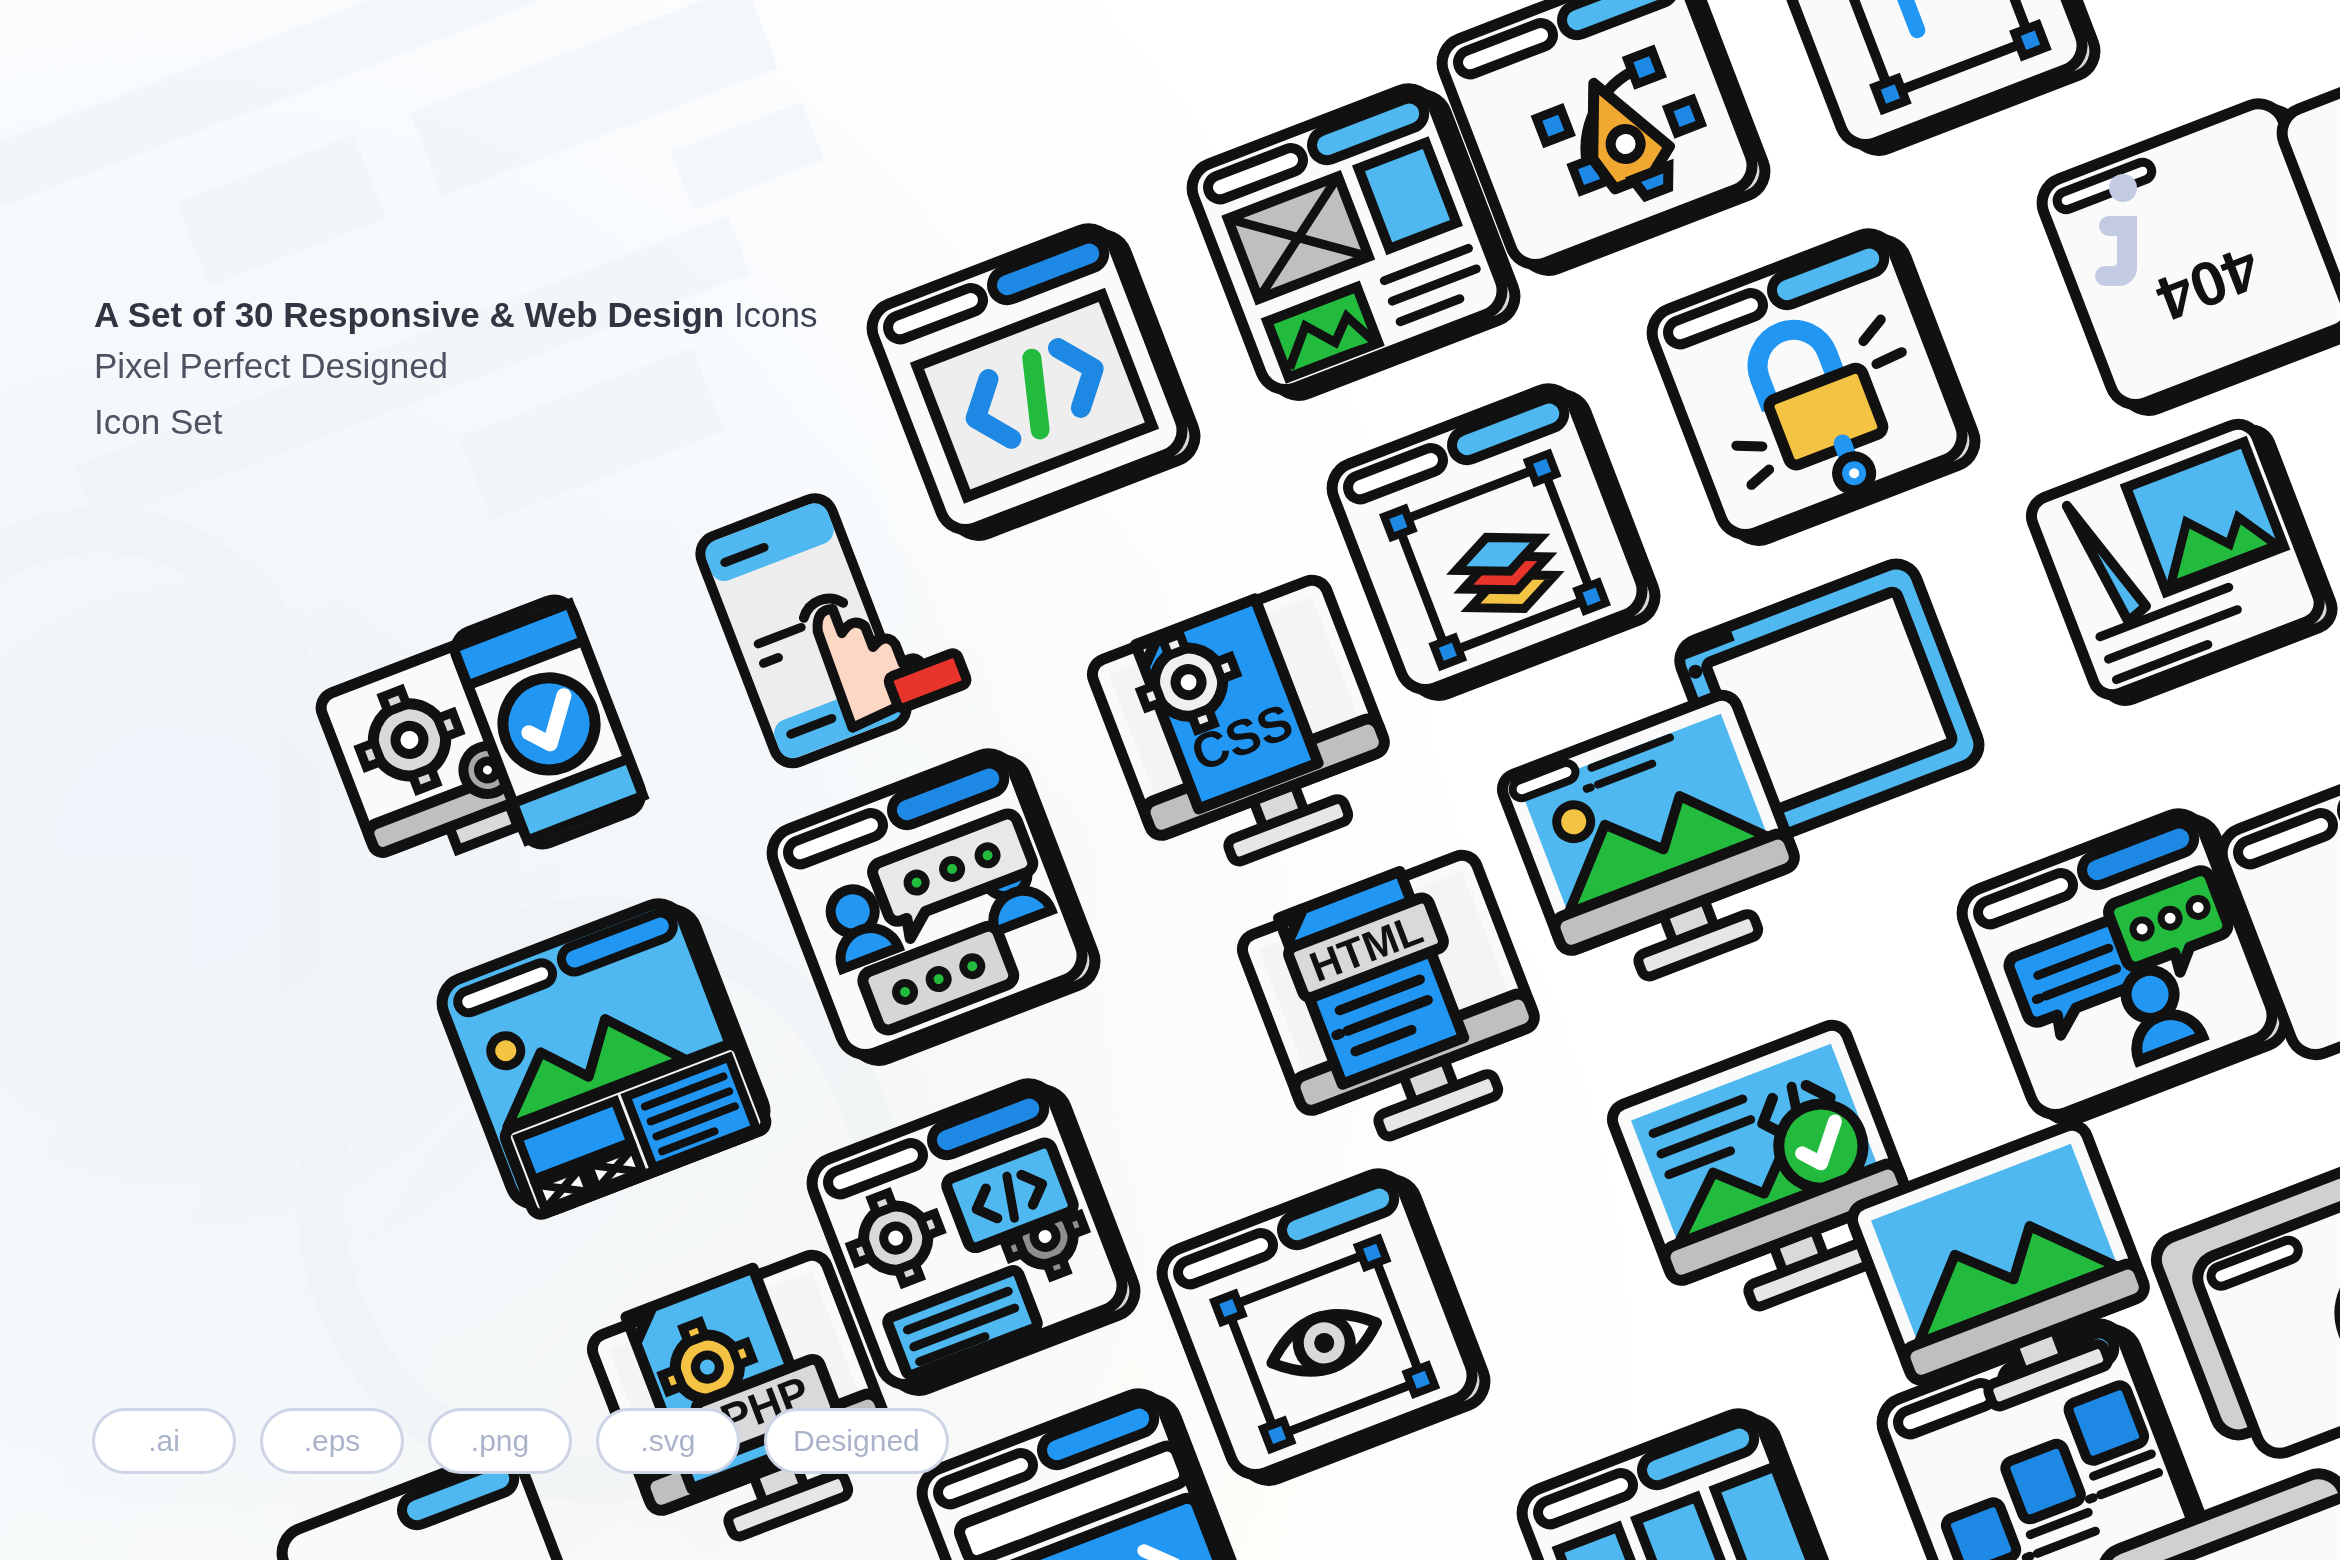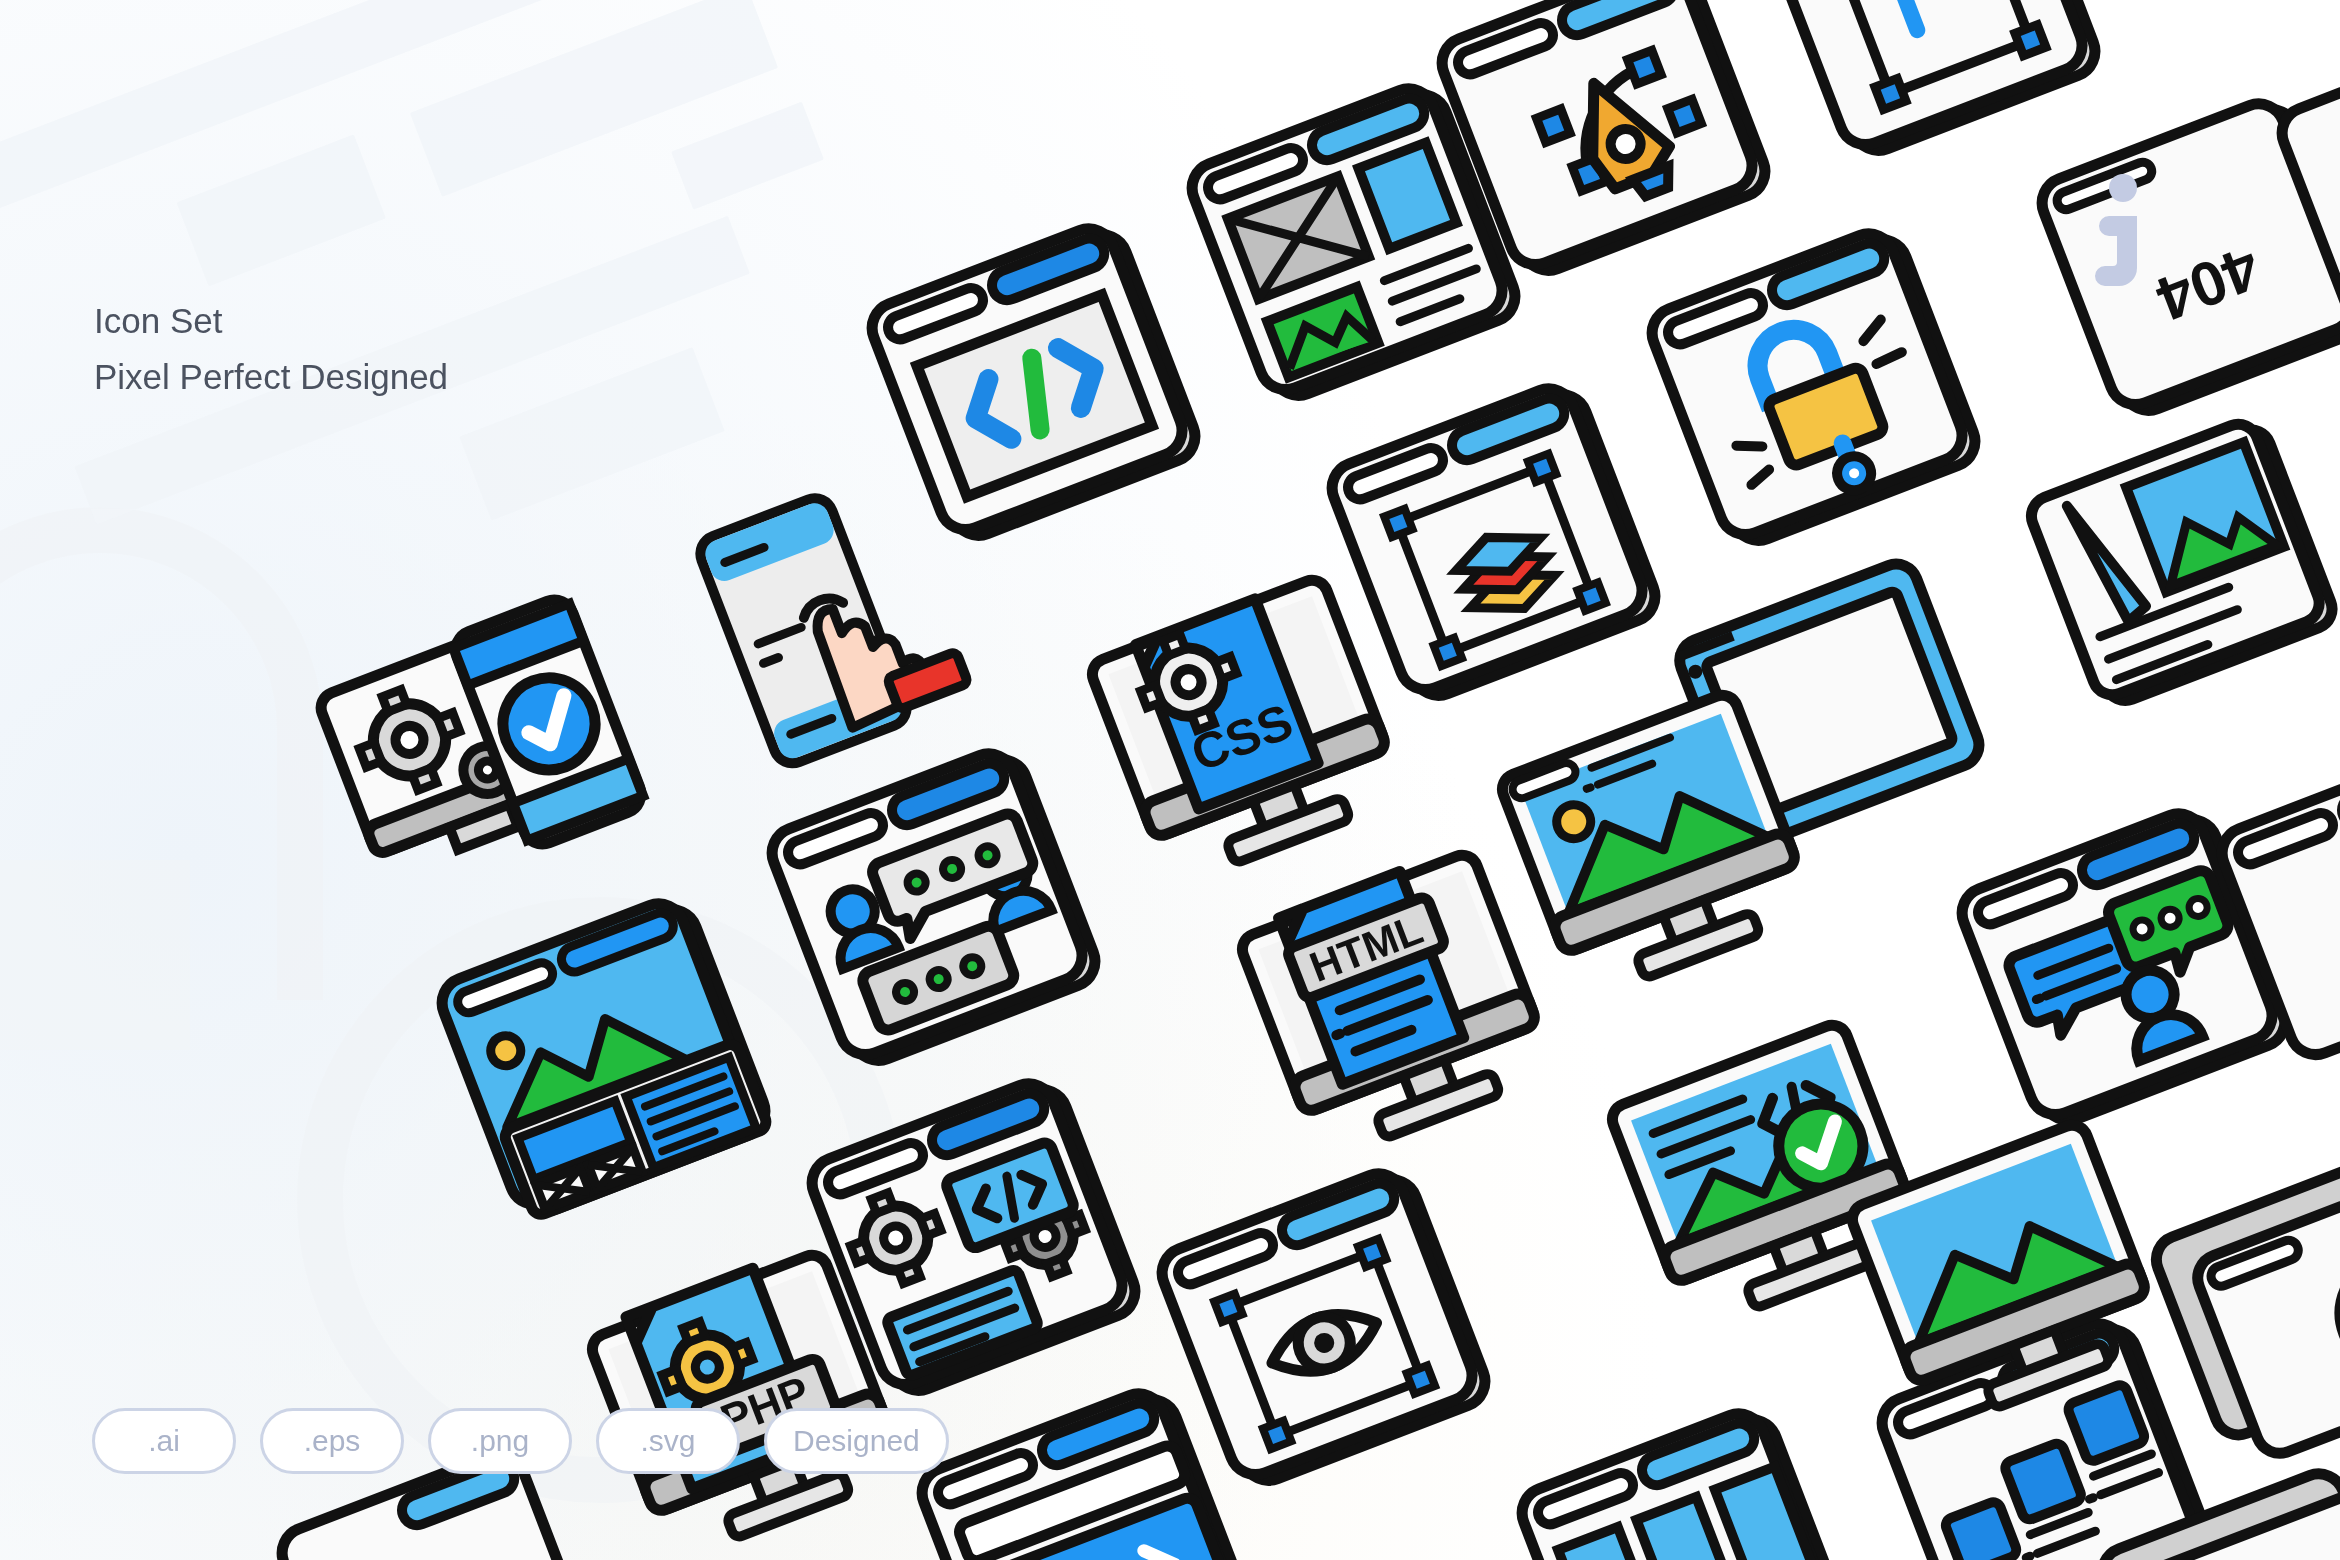--- a/index.html
+++ b/index.html
@@ -591,22 +591,25 @@
       <rect x="70" y="80" width="150" height="130" fill="none" stroke="#111" stroke-width="10"></rect>
     </svg>
   </div>
 
 </div>
 
 <div id="text-panel">
 
 
   <div id="subtitle-wrap">
+    <div id="sub-line1">
+      <b>A Set of 30 Responsive &amp; Web Design</b><span> Icons</span>
+    </div>
+    <div class="sub-line">Pixel Perfect Designed</div>
     <div class="sub-line">Icon Set</div>
-    <div class="sub-line">Pixel Perfect Designed</div>
   </div>
 
   <div id="badges">
     <div class="badge">.ai</div>
     <div class="badge">.eps</div>
     <div class="badge">.png</div>
     <div class="badge">.svg</div>
     <div class="badge">Designed</div>
   </div>
 </div>

